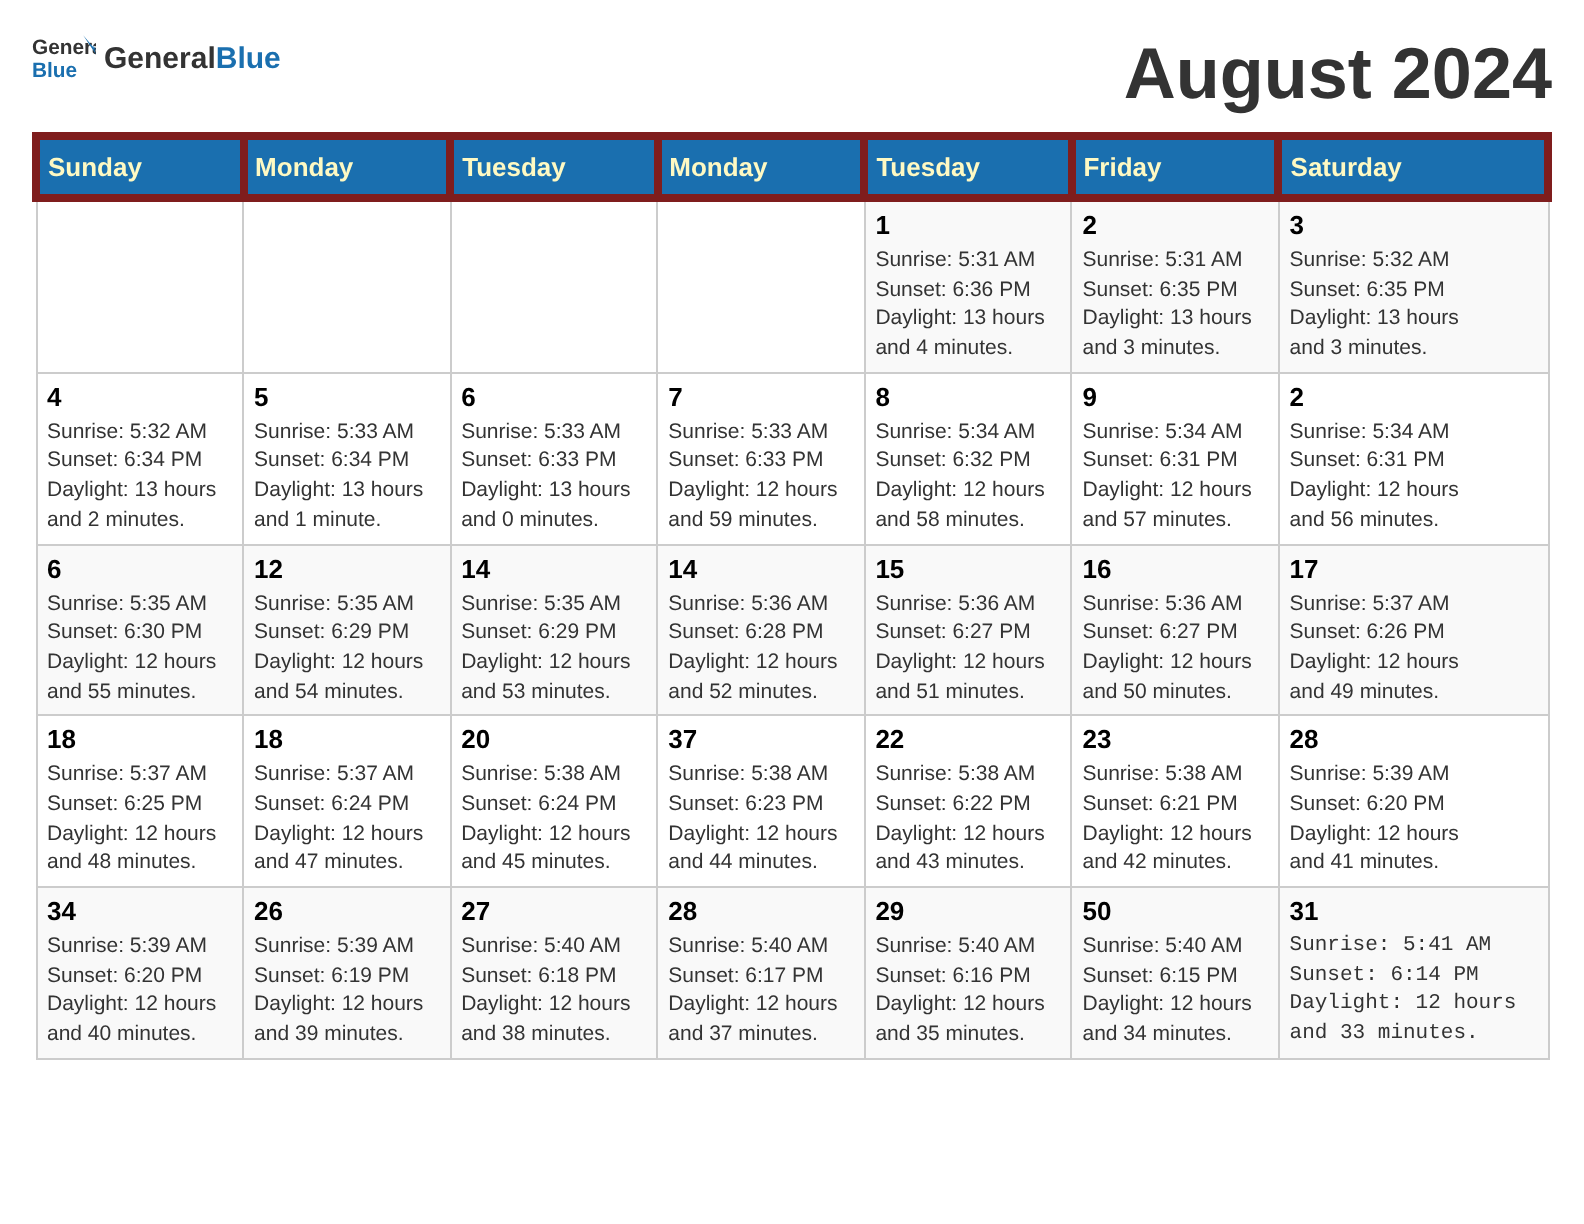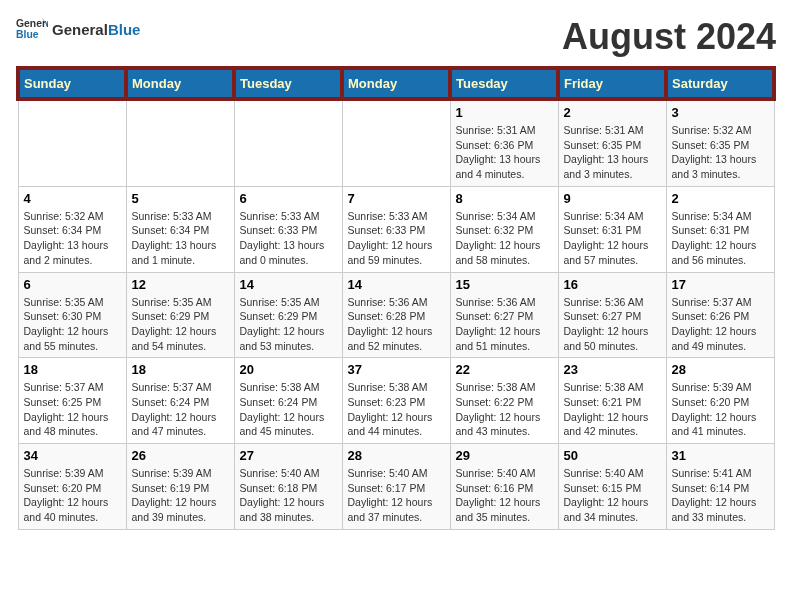--- a/index.html
+++ b/index.html
@@ -327,20 +327,20 @@
         </td>
         <td>
           <span class="day-num">50</span>
           <div class="day-info" style="white-space: pre-line;">Sunrise: 5:40 AM
 Sunset: 6:15 PM
 Daylight: 12 hours
 and 34 minutes.</div>
         </td>
         <td>
           <span class="day-num">31</span>
-          <div class="day-info" style="white-space: pre-line;">Sunrise: 5:41 AM
+          <div class="day-info" style="white-space: pre-line; font-family: Liberation Mono, monospace;">Sunrise: 5:41 AM
 Sunset: 6:14 PM
 Daylight: 12 hours
 and 33 minutes.</div>
         </td>
       </tr>
     </tbody>
 </table>
 
 </body></html>

